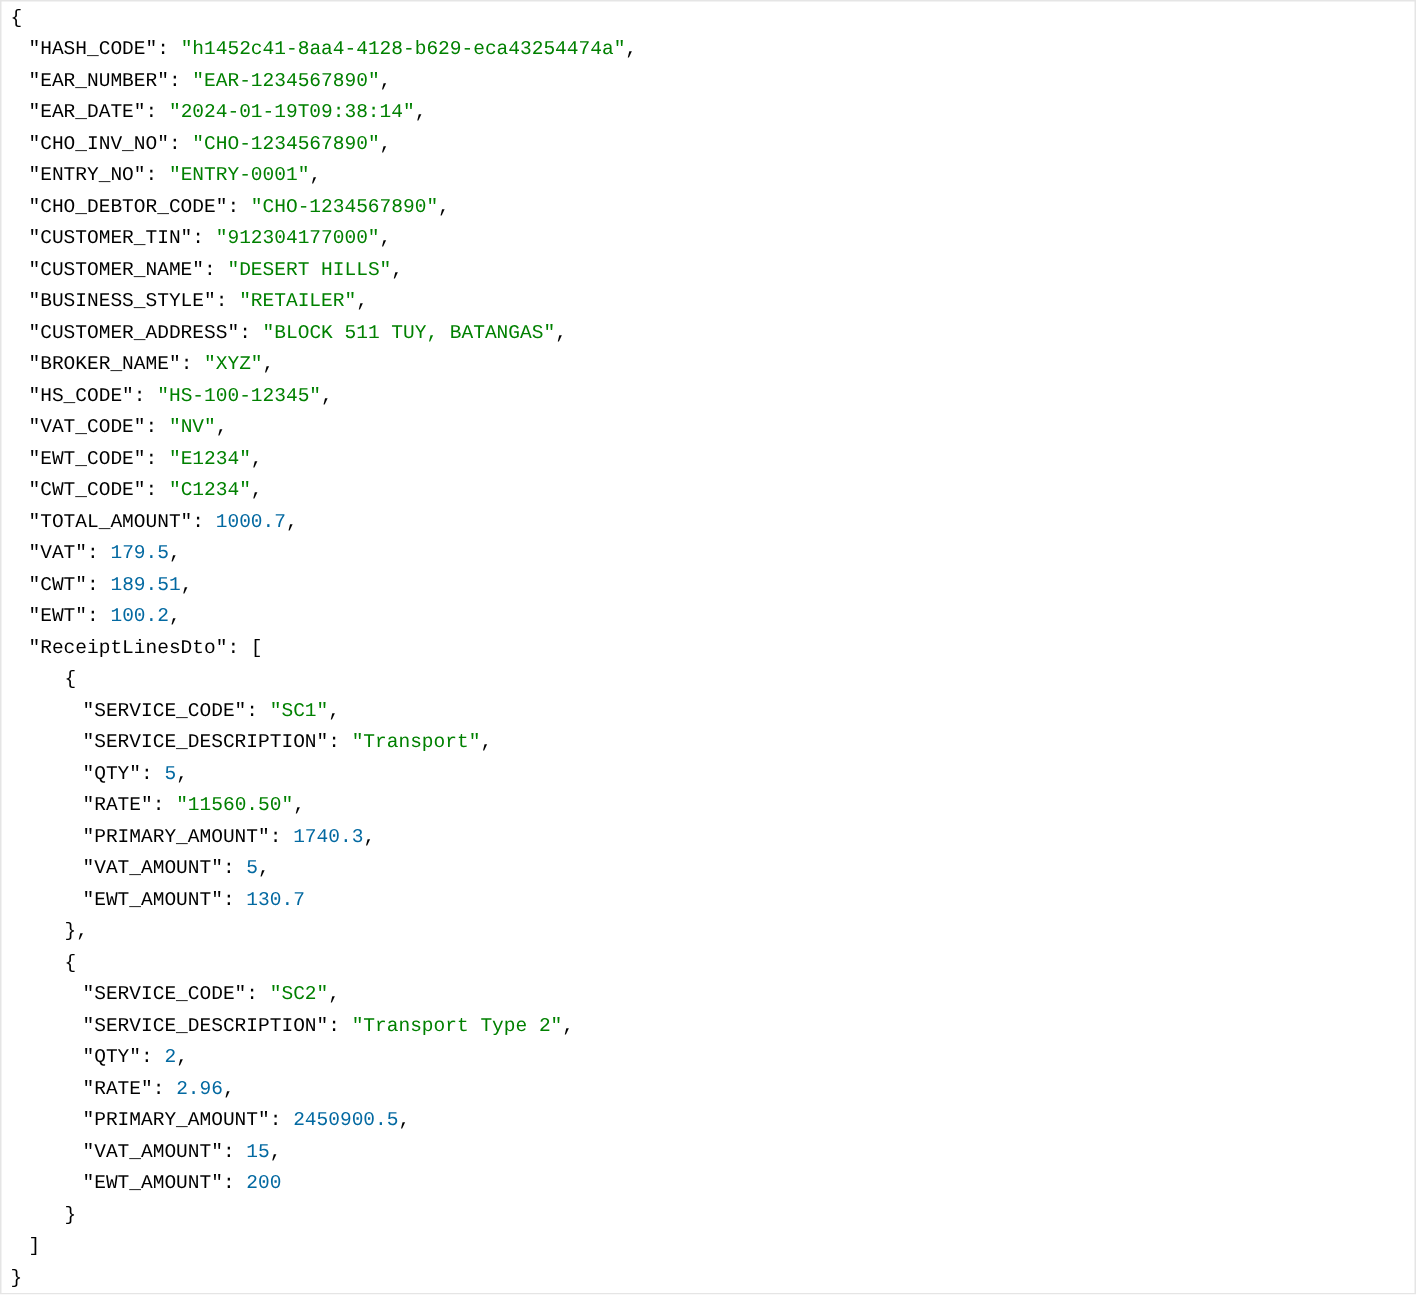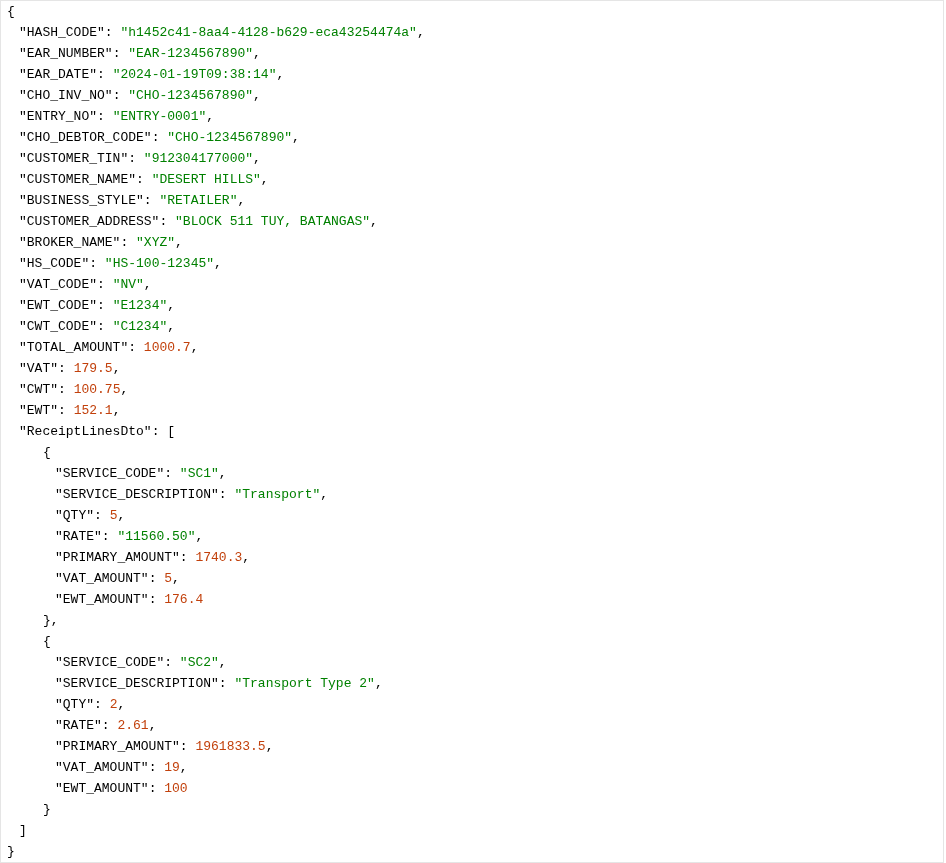--- a/index.html
+++ b/index.html
@@ -48,21 +48,21 @@
   }
   .content {
     flex: 1 1 auto;
     padding-left: 0px;
   }
   .ind0 { padding-left: 6px; }
   .ind2 { padding-left: 0px; }
   .ind3 { padding-left: 12px; }
   .key { color: #000000; }
   .str { color: #008000; }
-  .num { color: #c2410c; }
+  .num { color: #0369a1; }
   .punc { color: #000000; }
 </style>
 </head>
 <body>
 
 <div class="code-container">
 
   <div class="line">
     <span class="content ind0 punc">{</span>
   </div>
@@ -131,25 +131,25 @@
   <div class="line">
     <span class="gutter"><span class="gutter-inner"></span></span>
     <span class="content ind2"><span class="key">"TOTAL_AMOUNT"</span><span class="punc">: </span><span class="num">1000.7</span><span class="punc">,</span></span>
   </div>
   <div class="line">
     <span class="gutter"><span class="gutter-inner"></span></span>
     <span class="content ind2"><span class="key">"VAT"</span><span class="punc">: </span><span class="num">179.5</span><span class="punc">,</span></span>
   </div>
   <div class="line">
     <span class="gutter"><span class="gutter-inner"></span></span>
-    <span class="content ind2"><span class="key">"CWT"</span><span class="punc">: </span><span class="num">100.75</span><span class="punc">,</span></span>
-  </div>
-  <div class="line">
-    <span class="gutter"><span class="gutter-inner"></span></span>
-    <span class="content ind2"><span class="key">"EWT"</span><span class="punc">: </span><span class="num">152.1</span><span class="punc">,</span></span>
+    <span class="content ind2"><span class="key">"CWT"</span><span class="punc">: </span><span class="num">189.51</span><span class="punc">,</span></span>
+  </div>
+  <div class="line">
+    <span class="gutter"><span class="gutter-inner"></span></span>
+    <span class="content ind2"><span class="key">"EWT"</span><span class="punc">: </span><span class="num">100.2</span><span class="punc">,</span></span>
   </div>
 
   <div class="line">
     <span class="gutter"><span class="gutter-inner"></span></span>
     <span class="content ind2"><span class="key">"ReceiptLinesDto"</span><span class="punc">: </span><span class="punc">[</span></span>
   </div>
 
   <div class="line">
     <span class="gutter"><span class="gutter-inner"></span></span>
     <span class="gutter2"><span class="gutter2-inner"></span></span>
@@ -182,21 +182,21 @@
     <span class="content ind3"><span class="key">"PRIMARY_AMOUNT"</span><span class="punc">: </span><span class="num">1740.3</span><span class="punc">,</span></span>
   </div>
   <div class="line">
     <span class="gutter"><span class="gutter-inner"></span></span>
     <span class="gutter2"><span class="gutter2-inner"></span></span>
     <span class="content ind3"><span class="key">"VAT_AMOUNT"</span><span class="punc">: </span><span class="num">5</span><span class="punc">,</span></span>
   </div>
   <div class="line">
     <span class="gutter"><span class="gutter-inner"></span></span>
     <span class="gutter2"><span class="gutter2-inner"></span></span>
-    <span class="content ind3"><span class="key">"EWT_AMOUNT"</span><span class="punc">: </span><span class="num">176.4</span></span>
+    <span class="content ind3"><span class="key">"EWT_AMOUNT"</span><span class="punc">: </span><span class="num">130.7</span></span>
   </div>
 
   <div class="line">
     <span class="gutter"><span class="gutter-inner"></span></span>
     <span class="gutter2"><span class="gutter2-inner"></span></span>
     <span class="content ind2"><span class="punc">}</span><span class="punc">,</span></span>
   </div>
 
   <div class="line">
     <span class="gutter"><span class="gutter-inner"></span></span>
@@ -215,36 +215,36 @@
     <span class="content ind3"><span class="key">"SERVICE_DESCRIPTION"</span><span class="punc">: </span><span class="str">"Transport Type 2"</span><span class="punc">,</span></span>
   </div>
   <div class="line">
     <span class="gutter"><span class="gutter-inner"></span></span>
     <span class="gutter2"><span class="gutter2-inner"></span></span>
     <span class="content ind3"><span class="key">"QTY"</span><span class="punc">: </span><span class="num">2</span><span class="punc">,</span></span>
   </div>
   <div class="line">
     <span class="gutter"><span class="gutter-inner"></span></span>
     <span class="gutter2"><span class="gutter2-inner"></span></span>
-    <span class="content ind3"><span class="key">"RATE"</span><span class="punc">: </span><span class="num">2.61</span><span class="punc">,</span></span>
-  </div>
-  <div class="line">
-    <span class="gutter"><span class="gutter-inner"></span></span>
-    <span class="gutter2"><span class="gutter2-inner"></span></span>
-    <span class="content ind3"><span class="key">"PRIMARY_AMOUNT"</span><span class="punc">: </span><span class="num">1961833.5</span><span class="punc">,</span></span>
-  </div>
-  <div class="line">
-    <span class="gutter"><span class="gutter-inner"></span></span>
-    <span class="gutter2"><span class="gutter2-inner"></span></span>
-    <span class="content ind3"><span class="key">"VAT_AMOUNT"</span><span class="punc">: </span><span class="num">19</span><span class="punc">,</span></span>
-  </div>
-  <div class="line">
-    <span class="gutter"><span class="gutter-inner"></span></span>
-    <span class="gutter2"><span class="gutter2-inner"></span></span>
-    <span class="content ind3"><span class="key">"EWT_AMOUNT"</span><span class="punc">: </span><span class="num">100</span></span>
+    <span class="content ind3"><span class="key">"RATE"</span><span class="punc">: </span><span class="num">2.96</span><span class="punc">,</span></span>
+  </div>
+  <div class="line">
+    <span class="gutter"><span class="gutter-inner"></span></span>
+    <span class="gutter2"><span class="gutter2-inner"></span></span>
+    <span class="content ind3"><span class="key">"PRIMARY_AMOUNT"</span><span class="punc">: </span><span class="num">2450900.5</span><span class="punc">,</span></span>
+  </div>
+  <div class="line">
+    <span class="gutter"><span class="gutter-inner"></span></span>
+    <span class="gutter2"><span class="gutter2-inner"></span></span>
+    <span class="content ind3"><span class="key">"VAT_AMOUNT"</span><span class="punc">: </span><span class="num">15</span><span class="punc">,</span></span>
+  </div>
+  <div class="line">
+    <span class="gutter"><span class="gutter-inner"></span></span>
+    <span class="gutter2"><span class="gutter2-inner"></span></span>
+    <span class="content ind3"><span class="key">"EWT_AMOUNT"</span><span class="punc">: </span><span class="num">200</span></span>
   </div>
 
   <div class="line">
     <span class="gutter"><span class="gutter-inner"></span></span>
     <span class="gutter2"><span class="gutter2-inner"></span></span>
     <span class="content ind2"><span class="punc">}</span></span>
   </div>
 
   <div class="line">
     <span class="gutter"><span class="gutter-inner"></span></span>

